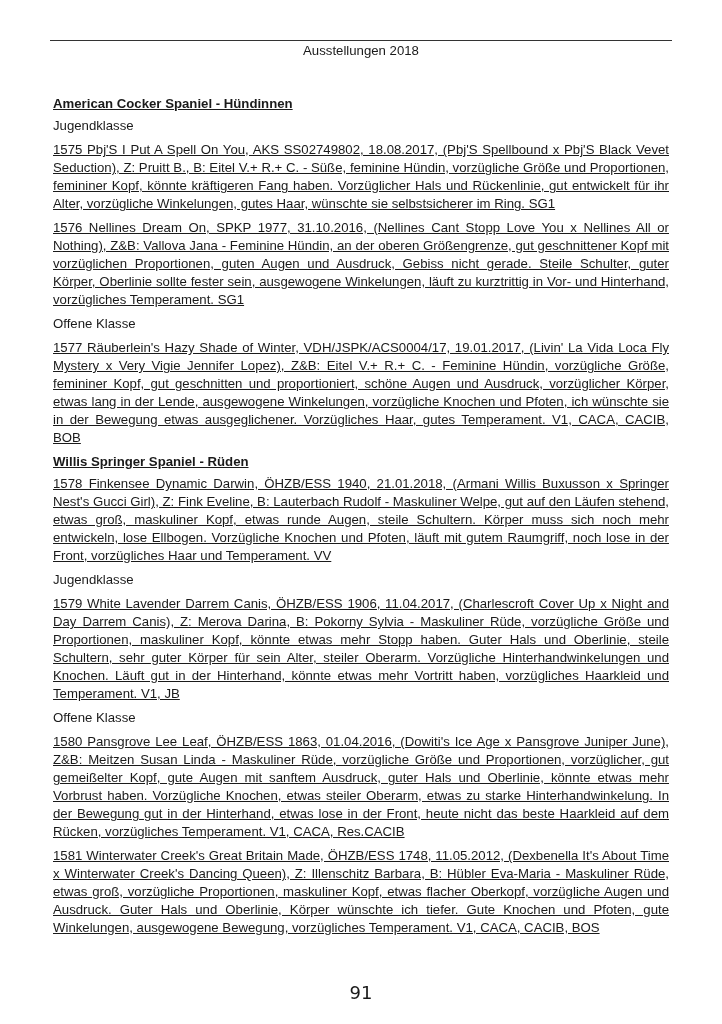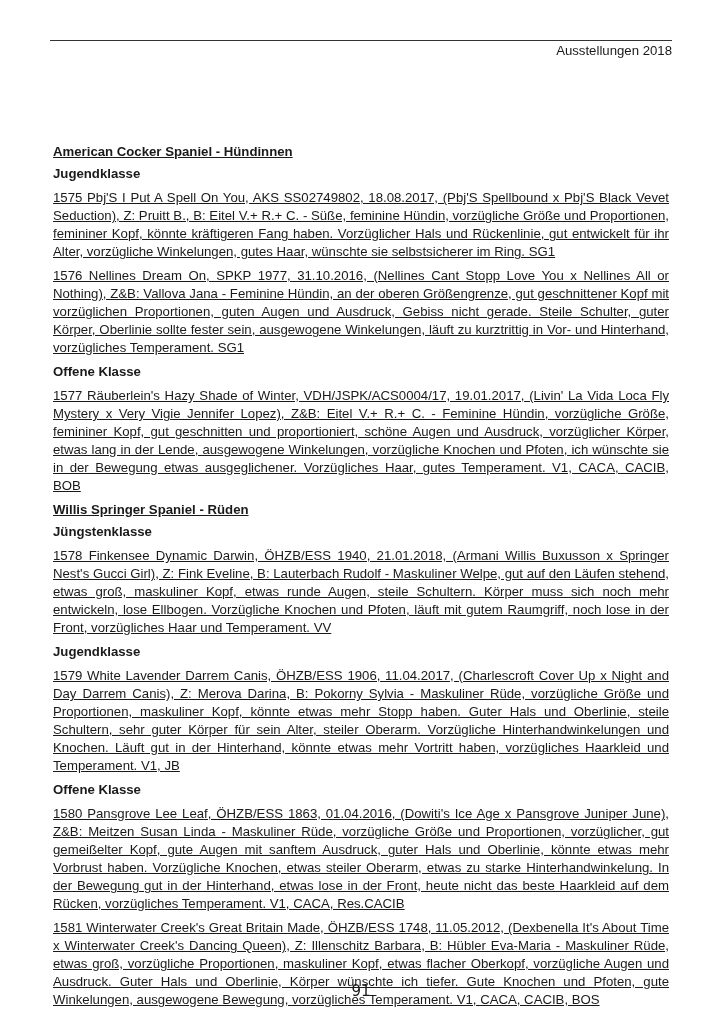--- a/index.html
+++ b/index.html
@@ -3,46 +3,45 @@
 <meta charset="utf-8">
 <style>
   html, body { margin: 0; padding: 0; background: #ffffff; }
   body {
     width: 722px; height: 1024px; position: relative; overflow: hidden;
     font-family: "Liberation Sans", sans-serif; color: #1a1a1a;
   }
   .page-header { position: absolute; left: 50px; top: 40px; width: 622px; text-align: center; font-size: 13.2px; }
   .page-header .h1 { line-height: 18px; height: 19px; }
   .page-header .rule { height: 1px; background: #333; margin: 0; }
-  .page-header .h2 { line-height: 18px; padding-top: 1px; text-align: right; }
-  .content { position: absolute; left: 53px; top: 95px; width: 616px; font-size: 13.2px; margin-top: 48px; }
+  .page-header .h2 { line-height: 18px; padding-top: 1px; }
+  .content { position: absolute; left: 53px; top: 95px; width: 616px; font-size: 13.2px; }
   .breed { font-weight: bold; text-decoration: underline; line-height: 18px; margin: 0 0 4px 0; }
-  .klasse { font-weight: bold; line-height: 18px; margin: 0 0 6px 0; }
+  .klasse { font-weight: normal; line-height: 18px; margin: 0 0 6px 0; }
   .entry { text-align: justify; line-height: 18px; margin: 0 0 6px 0; hyphens: manual; text-decoration: underline; }
-  .page-number { position: absolute; left: 0; width: 722px; top: 982px; text-align: center; font-family: "DejaVu Sans", sans-serif; font-size: 15px; }
+  .page-number { position: absolute; left: 0; width: 722px; top: 982px; text-align: center; font-family: "DejaVu Sans", sans-serif; font-size: 18px; }
 </style>
 </head>
 <body>
 
 <div class="page-header">
   <div class="rule"></div>
   <div class="h2">Ausstellungen 2018</div>
 </div>
 
 <div class="content">
 
   <div class="breed">American Cocker Spaniel - Hündinnen</div>
   <div class="klasse">Jugendklasse</div>
   <p class="entry">1575 Pbj'S I Put A Spell On You, AKS SS02749802, 18.08.2017, (Pbj'S Spellbound x Pbj'S Black Vevet Seduction), Z: Pruitt B., B: Eitel V.+ R.+ C. - Süße, feminine Hündin, vorzügliche Größe und Proportionen, femininer Kopf, könnte kräftigeren Fang haben. Vorzüglicher Hals und Rückenlinie, gut entwickelt für ihr Alter, vorzügliche Winkelungen, gutes Haar, wünschte sie selbstsicherer im Ring. SG1</p>
   <p class="entry">1576 Nellines Dream On, SPKP 1977, 31.10.2016, (Nellines Cant Stopp Love You x Nellines All or Nothing), Z&amp;B: Vallova Jana - Feminine Hündin, an der oberen Größengrenze, gut geschnittener Kopf mit vorzüglichen Proportionen, guten Augen und Ausdruck, Gebiss nicht gerade. Steile Schulter, guter Körper, Oberlinie sollte fester sein, ausgewogene Winkelungen, läuft zu kurztrittig in Vor- und Hinterhand, vorzügliches Temperament. SG1</p>
   <div class="klasse">Offene Klasse</div>
   <p class="entry">1577 Räuberlein's Hazy Shade of Winter, VDH/JSPK/ACS0004/17, 19.01.2017, (Livin' La Vida Loca Fly Mystery x Very Vigie Jennifer Lopez), Z&amp;B: Eitel V.+ R.+ C. - Feminine Hündin, vorzügliche Größe, femininer Kopf, gut geschnitten und proportioniert, schöne Augen und Ausdruck, vorzügli­cher Körper, etwas lang in der Lende, ausgewogene Winkelungen, vorzügliche Knochen und Pfoten, ich wünschte sie in der Bewegung etwas ausgeglichener. Vorzügliches Haar, gutes Temperament. V1, CACA, CACIB, BOB</p>
 
   <div class="breed">Willis Springer Spaniel - Rüden</div>
-  <div class="klasse">Jüngstenklasse</div>
   <p class="entry">1578 Finkensee Dynamic Darwin, ÖHZB/ESS 1940, 21.01.2018, (Armani Willis Buxusson x Springer Nest's Gucci Girl), Z: Fink Eveline, B: Lauterbach Rudolf - Maskuliner Welpe, gut auf den Läufen stehend, etwas groß, maskuliner Kopf, etwas runde Augen, steile Schultern. Körper muss sich noch mehr entwickeln, lose Ellbogen. Vorzügliche Knochen und Pfoten, läuft mit gutem Raumgriff, noch lose in der Front, vorzügliches Haar und Temperament. VV</p>
   <div class="klasse">Jugendklasse</div>
   <p class="entry">1579 White Lavender Darrem Canis, ÖHZB/ESS 1906, 11.04.2017, (Charlescroft Cover Up x Night and Day Darrem Canis), Z: Merova Darina, B: Pokorny Sylvia - Maskuliner Rüde, vorzügliche Größe und Proportionen, maskuliner Kopf, könnte etwas mehr Stopp haben. Guter Hals und Oberlinie, steile Schultern, sehr guter Körper für sein Alter, steiler Oberarm. Vorzügliche Hinterhandwinke­lungen und Knochen. Läuft gut in der Hinterhand, könnte etwas mehr Vortritt haben, vorzügliches Haarkleid und Temperament. V1, JB</p>
   <div class="klasse">Offene Klasse</div>
   <p class="entry">1580 Pansgrove Lee Leaf, ÖHZB/ESS 1863, 01.04.2016, (Dowiti's Ice Age x Pansgrove Juniper June), Z&amp;B: Meitzen Susan Linda - Maskuliner Rüde, vorzügliche Größe und Proportionen, vorzüg­licher, gut gemeißelter Kopf, gute Augen mit sanftem Ausdruck, guter Hals und Oberlinie, könnte etwas mehr Vorbrust haben. Vorzügliche Knochen, etwas steiler Oberarm, etwas zu starke Hinter­handwinkelung. In der Bewegung gut in der Hinterhand, etwas lose in der Front, heute nicht das beste Haarkleid auf dem Rücken, vorzügliches Temperament. V1, CACA, Res.CACIB</p>
   <p class="entry">1581 Winterwater Creek's Great Britain Made, ÖHZB/ESS 1748, 11.05.2012, (Dexbenella It's About Time x Winterwater Creek's Dancing Queen), Z: Illenschitz Barbara, B: Hübler Eva-Maria - Masku­liner Rüde, etwas groß, vorzügliche Proportionen, maskuliner Kopf, etwas flacher Oberkopf, vor­zügliche Augen und Ausdruck. Guter Hals und Oberlinie, Körper wünschte ich tiefer. Gute Knochen und Pfoten, gute Winkelungen, ausgewogene Bewegung, vorzügliches Temperament. V1, CACA, CACIB, BOS</p>
 </div>
 
 <div class="page-number">91</div>
 

